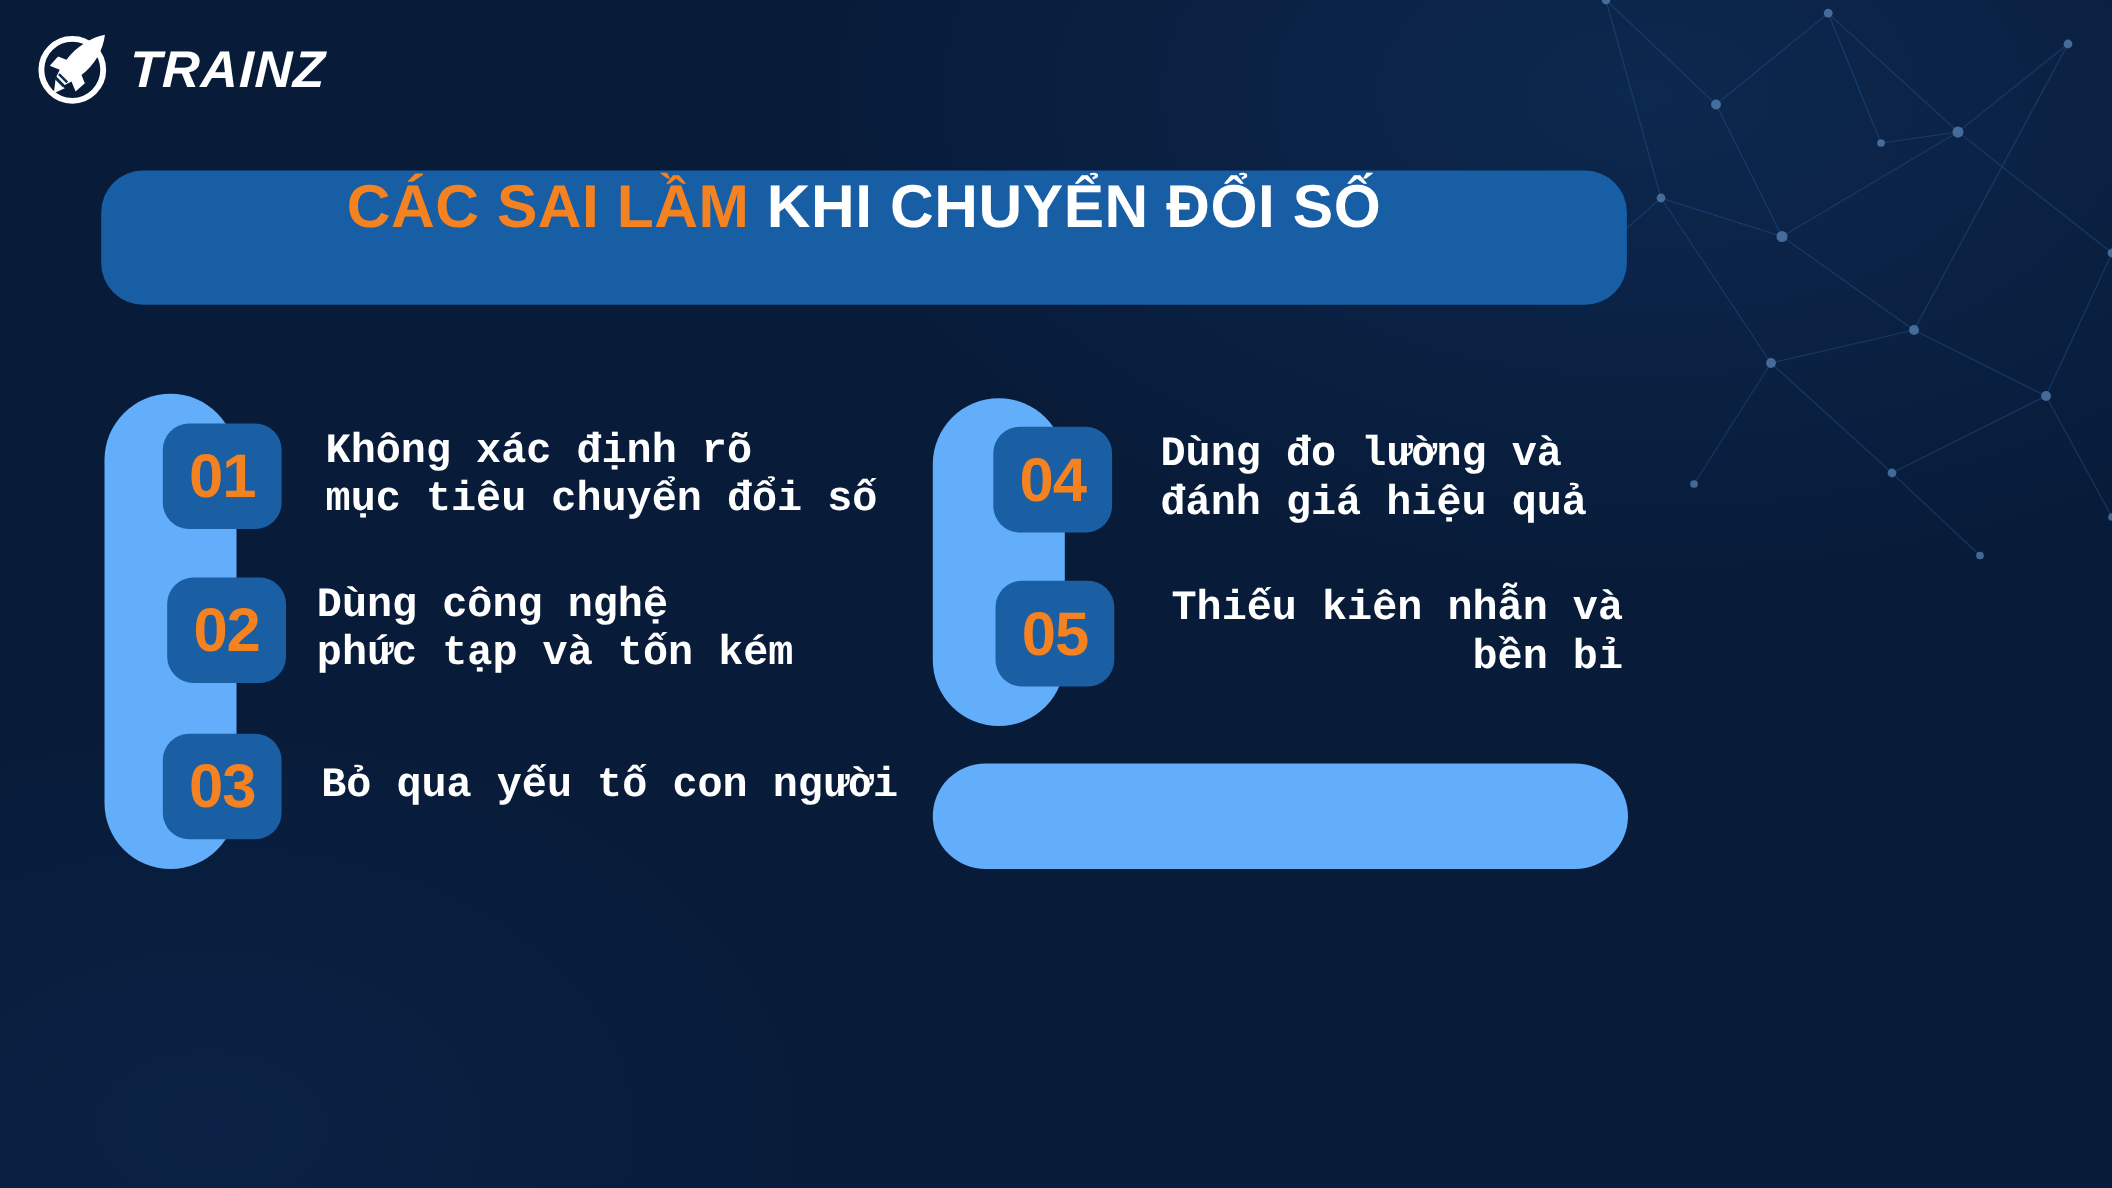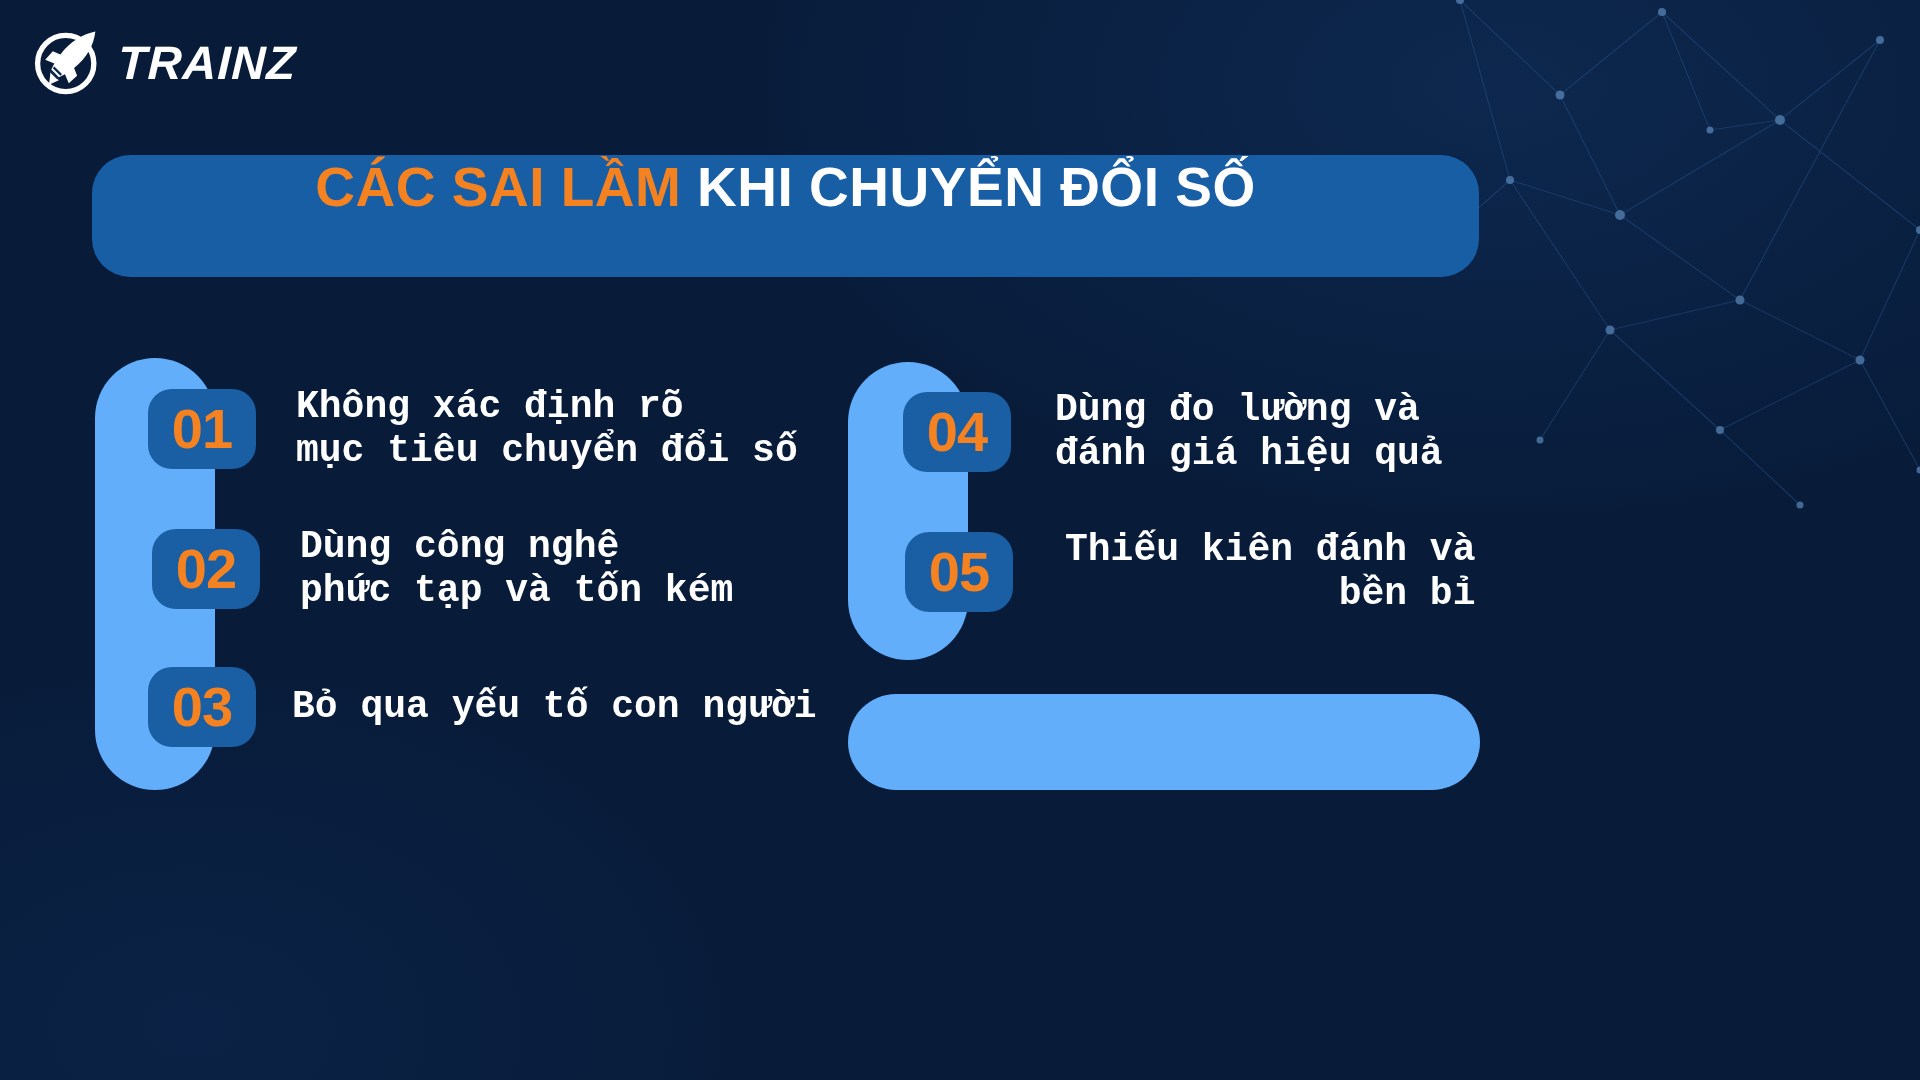--- a/index.html
+++ b/index.html
@@ -65,21 +65,21 @@
   }
   #rail-left{ left:95px;  top:358px; height:432px; }
   #rail-right{ left:848px; top:362px; height:298px; }
 
   .item{
     position:absolute;
     display:flex;
     align-items:center;
   }
   .badge{
-    width:108px; height:80px;
+    width:108px; height:96px;
     background:#1a5ea3;
     border-radius:24px;
     display:flex; align-items:center; justify-content:center;
     flex:0 0 auto;
     position:relative;
     z-index:3;
   }
   .badge-num{
     color:#f58220;
     font-size:56px;
@@ -100,21 +100,21 @@
   
   #item-01{ left:148px; top:385px; }
   #item-02{ left:152px; top:525px; }
   #item-03{ left:148px; top:667px; }
 
   
   #item-04{ left:903px; top:388px; }
   #item-05{ left:905px; top:528px;text-align:right; }
 
   #item-03 .item-text{ margin-left:36px; }
-  #item-02 .item-text{ margin-left:40px; }
+  #item-02 .item-text{ margin-left:28px; }
   #item-05 .item-text{ margin-left:52px; }
   #item-04 .item-text{ margin-left:44px; }
 
   
   #bottom-bar{
     position:absolute;
     left:848px; top:694px;
     width:632px; height:96px;
     background:#62aefb;
     border-radius:48px;
@@ -214,17 +214,17 @@
     <span class="badge-num">04</span>
   </div>
   <div class="item-text">Dùng đo lường và
 đánh giá hiệu quả</div>
 </div>
 
 <div class="item" id="item-05">
   <div class="badge">
     <span class="badge-num">05</span>
   </div>
-  <div class="item-text">Thiếu kiên đánh và
+  <div class="item-text">Thiếu kiên nhẫn và
 bền bỉ</div>
 </div>
 
 <div id="bottom-bar"></div>
 
 </body></html>

